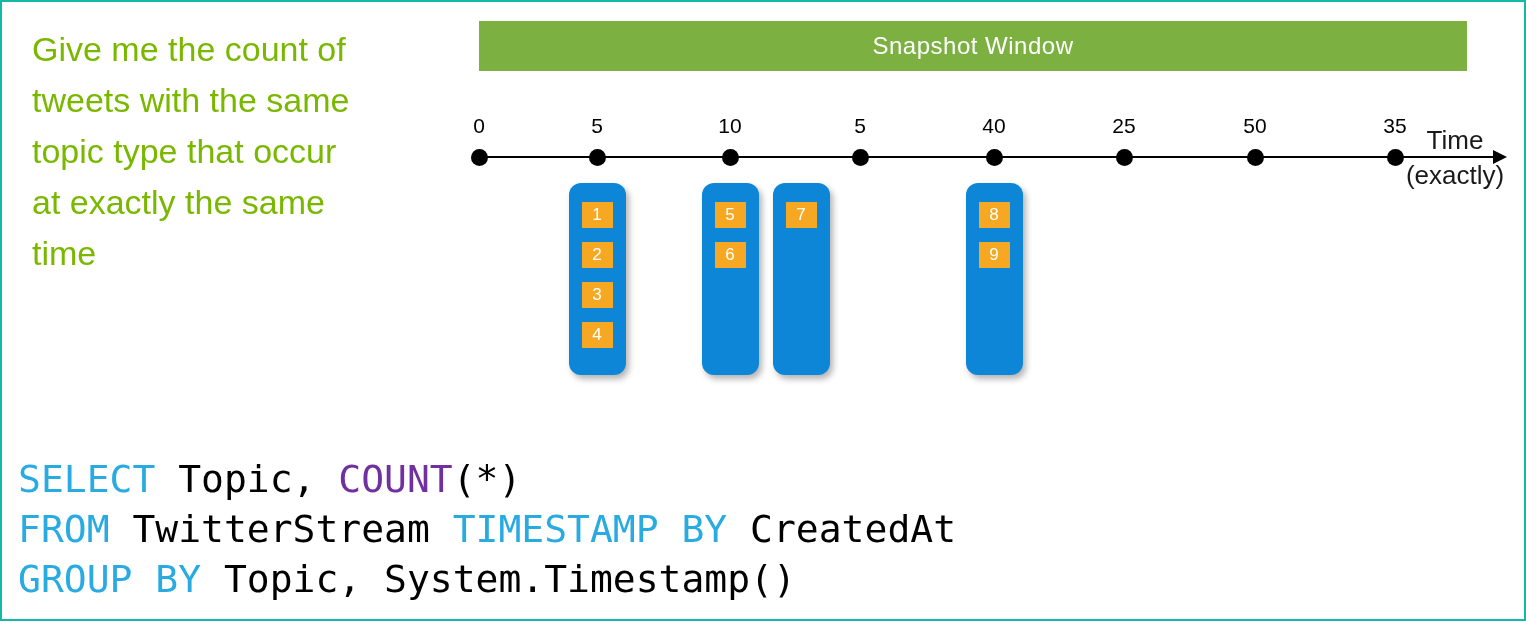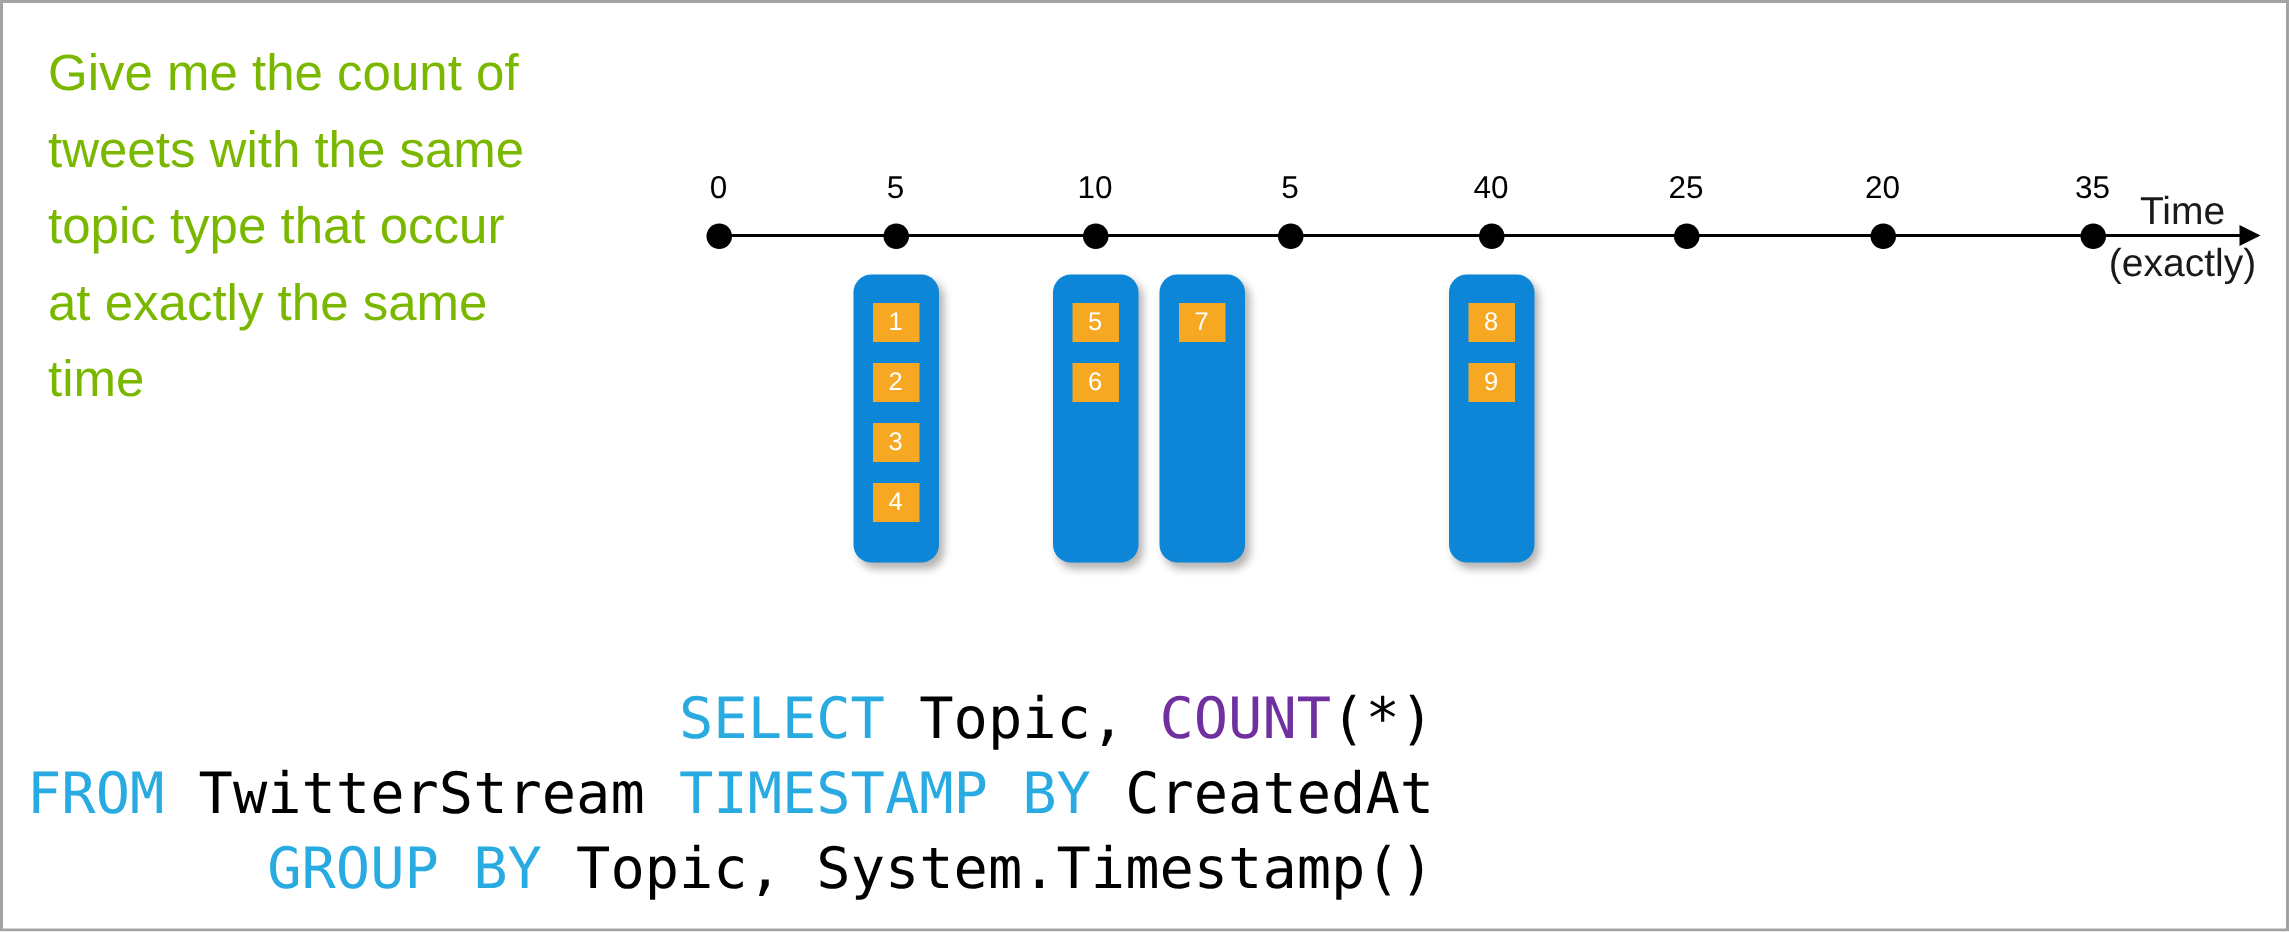--- a/index.html
+++ b/index.html
@@ -1,20 +1,20 @@
 <!DOCTYPE html>
 <html><head>
 <meta charset="utf-8">
 <style>
   html,body{margin:0;padding:0;background:#ffffff;}
   .slide{
     position:relative;
     width:1526px;height:621px;
     box-sizing:border-box;
-    border:2px solid #a3a3a3;
+    border:2px solid #14b8a6;
     background:#ffffff;
     font-family:"Liberation Sans", sans-serif;
     overflow:hidden;
     padding-left:12px;
   }
   .question{
     position:absolute;left:30px;top:22px;
     width:420px;
     font-size:34px;line-height:51px;
     white-space:pre-line;
@@ -64,53 +64,55 @@
   .event{
     width:31px;height:26px;flex:0 0 26px;
     display:flex;align-items:center;justify-content:center;
     color:#ffffff;font-size:17px;
   }
   .sql{
     position:absolute;left:16px;top:452px;
     font-family:"DejaVu Sans Mono","Liberation Mono",monospace;
     font-size:38px;line-height:50px;
     white-space:pre;
-    text-align:right;
   }
 </style>
 </head>
 <body>
 
 <div class="slide">
 
   <div class="question" style="color: rgb(122, 184, 0);">Give me the count of
 tweets with the same
 topic type that occur
 at exactly the same
 time</div>
 
+  <div class="banner" style="background: rgb(124, 177, 66);">
+    <span class="banner-label" style="color: rgb(255, 255, 255);">Snapshot Window</span>
+  </div>
 
   <div>
     <div class="axis-line"></div>
     <div class="axis-arrow"></div>
     <div id="ticks">
         <div class="tick-dot" style="left: 468.5px; background: rgb(0, 0, 0);"></div>
         <div class="tick-label" style="left: 447px;">0</div>
         <div class="tick-dot" style="left: 586.5px; background: rgb(0, 0, 0);"></div>
         <div class="tick-label" style="left: 565px;">5</div>
         <div class="tick-dot" style="left: 719.5px; background: rgb(0, 0, 0);"></div>
         <div class="tick-label" style="left: 698px;">10</div>
         <div class="tick-dot" style="left: 849.5px; background: rgb(0, 0, 0);"></div>
         <div class="tick-label" style="left: 828px;">5</div>
         <div class="tick-dot" style="left: 983.5px; background: rgb(0, 0, 0);"></div>
         <div class="tick-label" style="left: 962px;">40</div>
         <div class="tick-dot" style="left: 1113.5px; background: rgb(0, 0, 0);"></div>
         <div class="tick-label" style="left: 1092px;">25</div>
         <div class="tick-dot" style="left: 1244.5px; background: rgb(0, 0, 0);"></div>
-        <div class="tick-label" style="left: 1223px;">20</div>
+        <div class="tick-label" style="left: 1223px;">50</div>
         <div class="tick-dot" style="left: 1384.5px; background: rgb(0, 0, 0);"></div>
         <div class="tick-label" style="left: 1363px; text-align: center;">35</div>
       </div>
     <div class="time-label">
       <div>Time</div>
       <div>(exactly)</div>
     </div>
   </div>
 
   <div id="windows">

